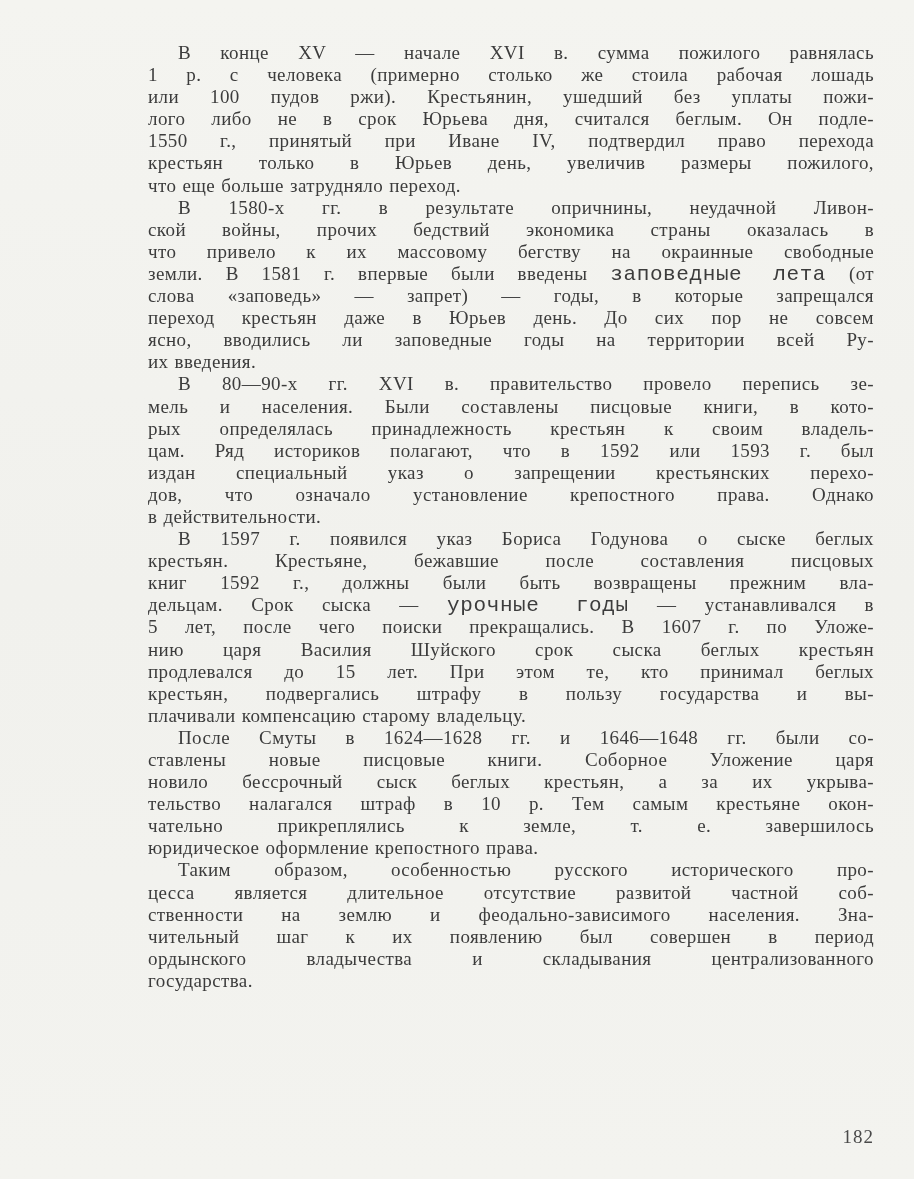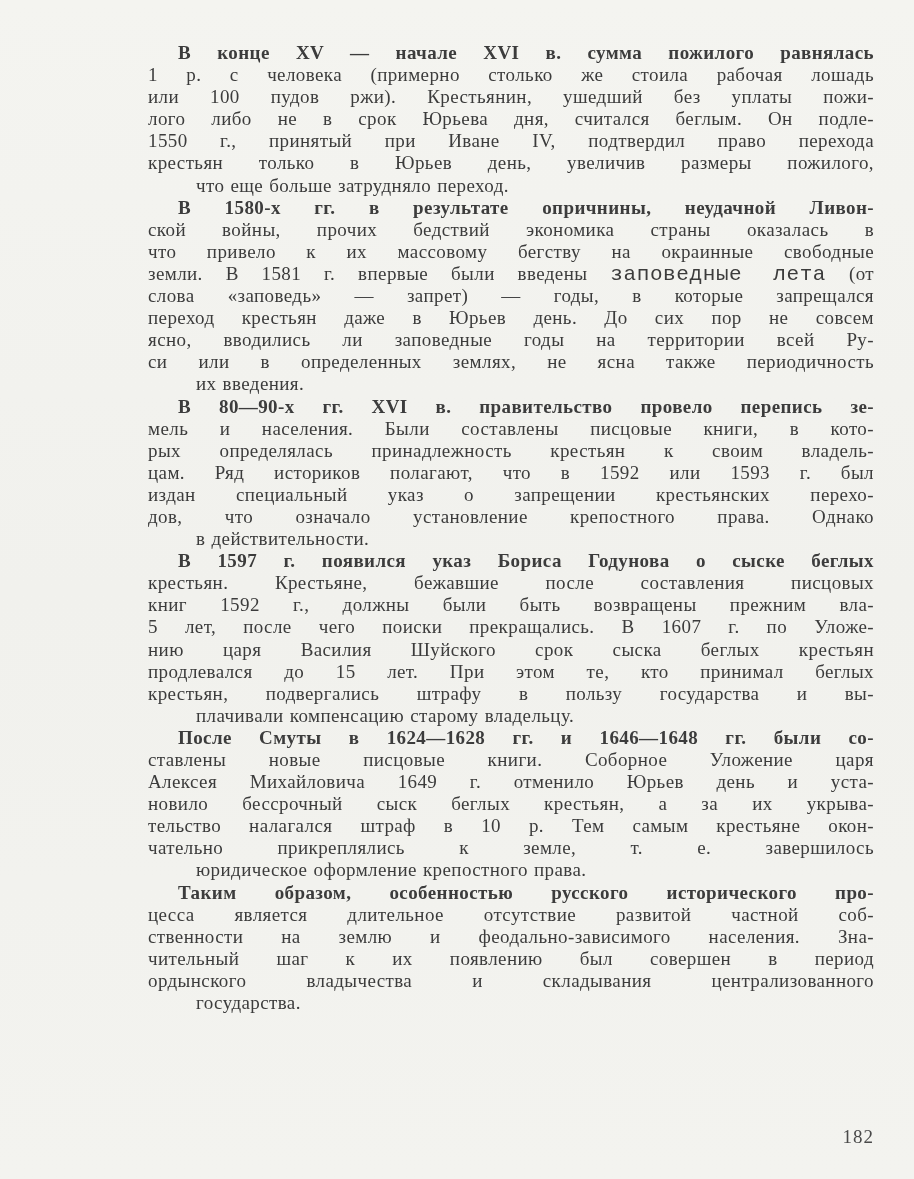--- a/index.html
+++ b/index.html
@@ -23,22 +23,22 @@
   .line {
     font-size: 19px;
     line-height: 22.1px;
     height: 22.1px;
     overflow: hidden;
     text-align: justify;
     text-align-last: justify;
     letter-spacing: 0.4px;
     word-spacing: 1px;
   }
-  .line.first { padding-left: 30px; font-weight: bold; }
-  .line.last  { text-align-last: left; margin-left: 48px; }
+  .line.first { padding-left: 30px; }
+  .line.last  { text-align-last: left; }
   .em-term {
     font-family: Liberation Mono, monospace;
     font-size: 21px;
     letter-spacing: 0.6px;
   }
   .page-number {
     position: absolute;
     top: 1126px; left: 148px; width: 726px;
     text-align: right;
     font-size: 19px;
@@ -61,46 +61,45 @@
         <div class="line last"><span>что еще больше затрудняло переход.</span></div>
       </div>
       <div class="paragraph">
         <div class="line first"><span>В 1580-х гг. в результате опричнины, неудачной Ливон-</span></div>
         <div class="line"><span>ской войны, прочих бедствий экономика страны оказалась в</span></div>
         <div class="line"><span>что привело к их массовому бегству на окраинные свободные</span></div>
         <div class="line"><span>земли. В 1581 г. впервые были введены </span><span class="em-term">заповедные лета</span><span> (от</span></div>
         <div class="line"><span>слова «заповедь» — запрет) — годы, в которые запрещался</span></div>
         <div class="line"><span>переход крестьян даже в Юрьев день. До сих пор не совсем</span></div>
         <div class="line"><span>ясно, вводились ли заповедные годы на территории всей Ру-</span></div>
-        <div class="line"><span>си или в определенных землях, не ясна также периодичность</span></div>
         <div class="line last"><span>их введения.</span></div>
       </div>
       <div class="paragraph">
         <div class="line first"><span>В 80—90-х гг. XVI в. правительство провело перепись зе-</span></div>
         <div class="line"><span>мель и населения. Были составлены писцовые книги, в кото-</span></div>
         <div class="line"><span>рых определялась принадлежность крестьян к своим владель-</span></div>
         <div class="line"><span>цам. Ряд историков полагают, что в 1592 или 1593 г. был</span></div>
         <div class="line"><span>издан специальный указ о запрещении крестьянских перехо-</span></div>
         <div class="line"><span>дов, что означало установление крепостного права. Однако</span></div>
         <div class="line last"><span>в действительности.</span></div>
       </div>
       <div class="paragraph">
         <div class="line first"><span>В 1597 г. появился указ Бориса Годунова о сыске беглых</span></div>
         <div class="line"><span>крестьян. Крестьяне, бежавшие после составления писцовых</span></div>
         <div class="line"><span>книг 1592 г., должны были быть возвращены прежним вла-</span></div>
+        <div class="line"><span>дельцам. Срок сыска — </span><span class="em-term">урочные годы</span><span> — устанавливался в</span></div>
         <div class="line"><span>5 лет, после чего поиски прекращались. В 1607 г. по Уложе-</span></div>
         <div class="line"><span>нию царя Василия Шуйского срок сыска беглых крестьян</span></div>
         <div class="line"><span>продлевался до 15 лет. При этом те, кто принимал беглых</span></div>
         <div class="line"><span>крестьян, подвергались штрафу в пользу государства и вы-</span></div>
         <div class="line last"><span>плачивали компенсацию старому владельцу.</span></div>
       </div>
       <div class="paragraph">
         <div class="line first"><span>После Смуты в 1624—1628 гг. и 1646—1648 гг. были со-</span></div>
         <div class="line"><span>ставлены новые писцовые книги. Соборное Уложение царя</span></div>
-        <div class="line"><span>Алексея Михайловича 1649 г. отменило Юрьев день и уста-</span></div>
         <div class="line"><span>новило бессрочный сыск беглых крестьян, а за их укрыва-</span></div>
         <div class="line"><span>тельство налагался штраф в 10 р. Тем самым крестьяне окон-</span></div>
         <div class="line"><span>чательно прикреплялись к земле, т. е. завершилось</span></div>
         <div class="line last"><span>юридическое оформление крепостного права.</span></div>
       </div>
       <div class="paragraph">
         <div class="line first"><span>Таким образом, особенностью русского исторического про-</span></div>
         <div class="line"><span>цесса является длительное отсутствие развитой частной соб-</span></div>
         <div class="line"><span>ственности на землю и феодально-зависимого населения. Зна-</span></div>
         <div class="line"><span>чительный шаг к их появлению был совершен в период</span></div>

